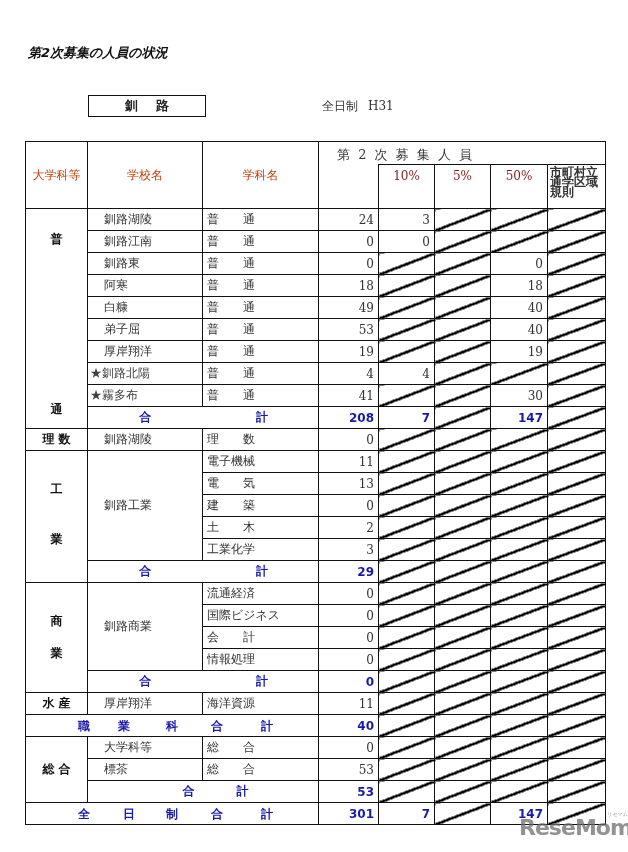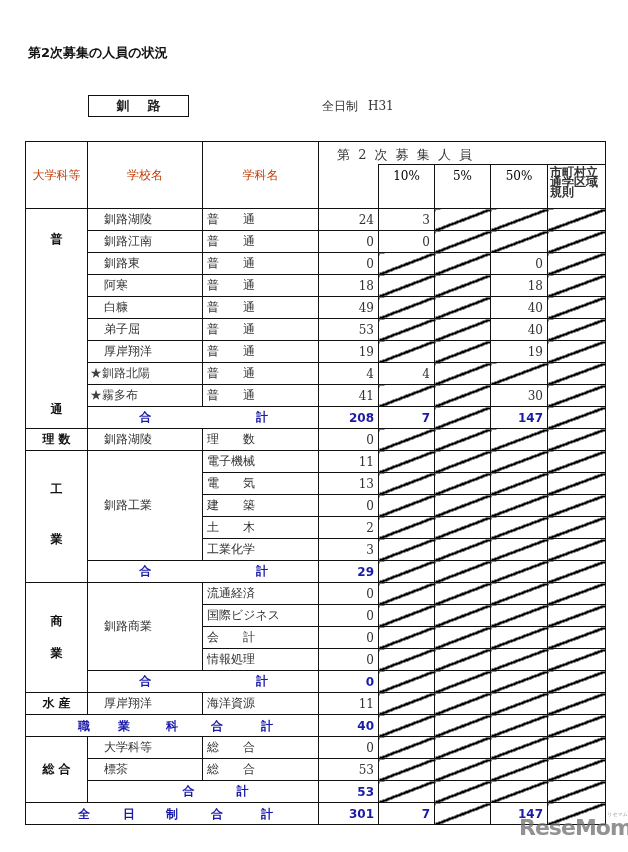--- a/index.html
+++ b/index.html
@@ -1,31 +1,31 @@
 <!DOCTYPE html>
 <html><head>
 <meta charset="utf-8">
 <style>
   html, body { margin: 0; padding: 0; background: #ffffff; }
   body { width: 628px; height: 852px; position: relative; overflow: hidden;
          font-family: "DejaVu Serif", "Liberation Serif", serif; color: #222; }
   .title { position: absolute; left: 28px; top: 44px; font-family: "DejaVu Sans", "Liberation Sans", sans-serif;
-           font-size: 13px; font-weight: bold; color: #111; letter-spacing: 0px; }
-  .region-box { position: absolute; left: 88px; top: 95px; width: 101px; height: 22px;
+           font-size: 13px; font-weight: bold; color: #111; letter-spacing: 0px; font-style: italic; }
+  .region-box { position: absolute; left: 88px; top: 95px; width: 118px; height: 22px;
                 border: 1px solid #111; box-sizing: border-box; display: flex; align-items: center; justify-content: center;
                 font-family: "DejaVu Sans", "Liberation Sans", sans-serif; font-weight: bold; font-size: 13px; letter-spacing: 18px; padding-left: 18px; }
   .subtitle { position: absolute; left: 322px; top: 98px; font-size: 12px; color: #333; }
   .subtitle span { margin-left: 10px; }
 
   table.grid { position: absolute; left: 25px; top: 141px; border-collapse: collapse; table-layout: fixed;
                width: 580px; }
   table.grid td { border: 1px solid #111; padding: 0 4px; height: 22px; font-size: 12px; box-sizing: border-box;
                   overflow: hidden; white-space: nowrap; position: relative; }
   .hdr { text-align: center; color: #c2410c; font-size: 13px; margin-left: 24px; }
-  .hdr-sub { text-align: center; font-size: 10px; color: #000000; vertical-align: top; padding-top: 4px !important; }
+  .hdr-sub { text-align: center; font-size: 10px; color: #7f1d1d; vertical-align: top; padding-top: 4px !important; }
   .hdr-small { font-size: 8.5px; line-height: 10px; text-align: left; vertical-align: top; color: #333; padding: 2px 2px !important; white-space: normal !important; font-weight: bold; }
   .cat { text-align: center; font-family: "DejaVu Sans", "Liberation Sans", sans-serif; font-weight: bold; font-size: 12px; color: #111; }
   .cat-vert { vertical-align: top; }
   .cat-vert .c1, .cat-vert .c2 { position: absolute; left: 0; right: 0; text-align: center; }
   .school { padding-left: 16px !important; color: #333; }
   .school-star { padding-left: 2px !important; color: #404040; }
   .dept { color: #333; }
   .dept .a { display: inline-block; width: 36px; }
   .num { text-align: right; color: #333; margin-top: 28px; }
   .blue { color: #1a1aa8; font-family: "DejaVu Sans", "Liberation Sans", sans-serif; font-weight: bold; }

